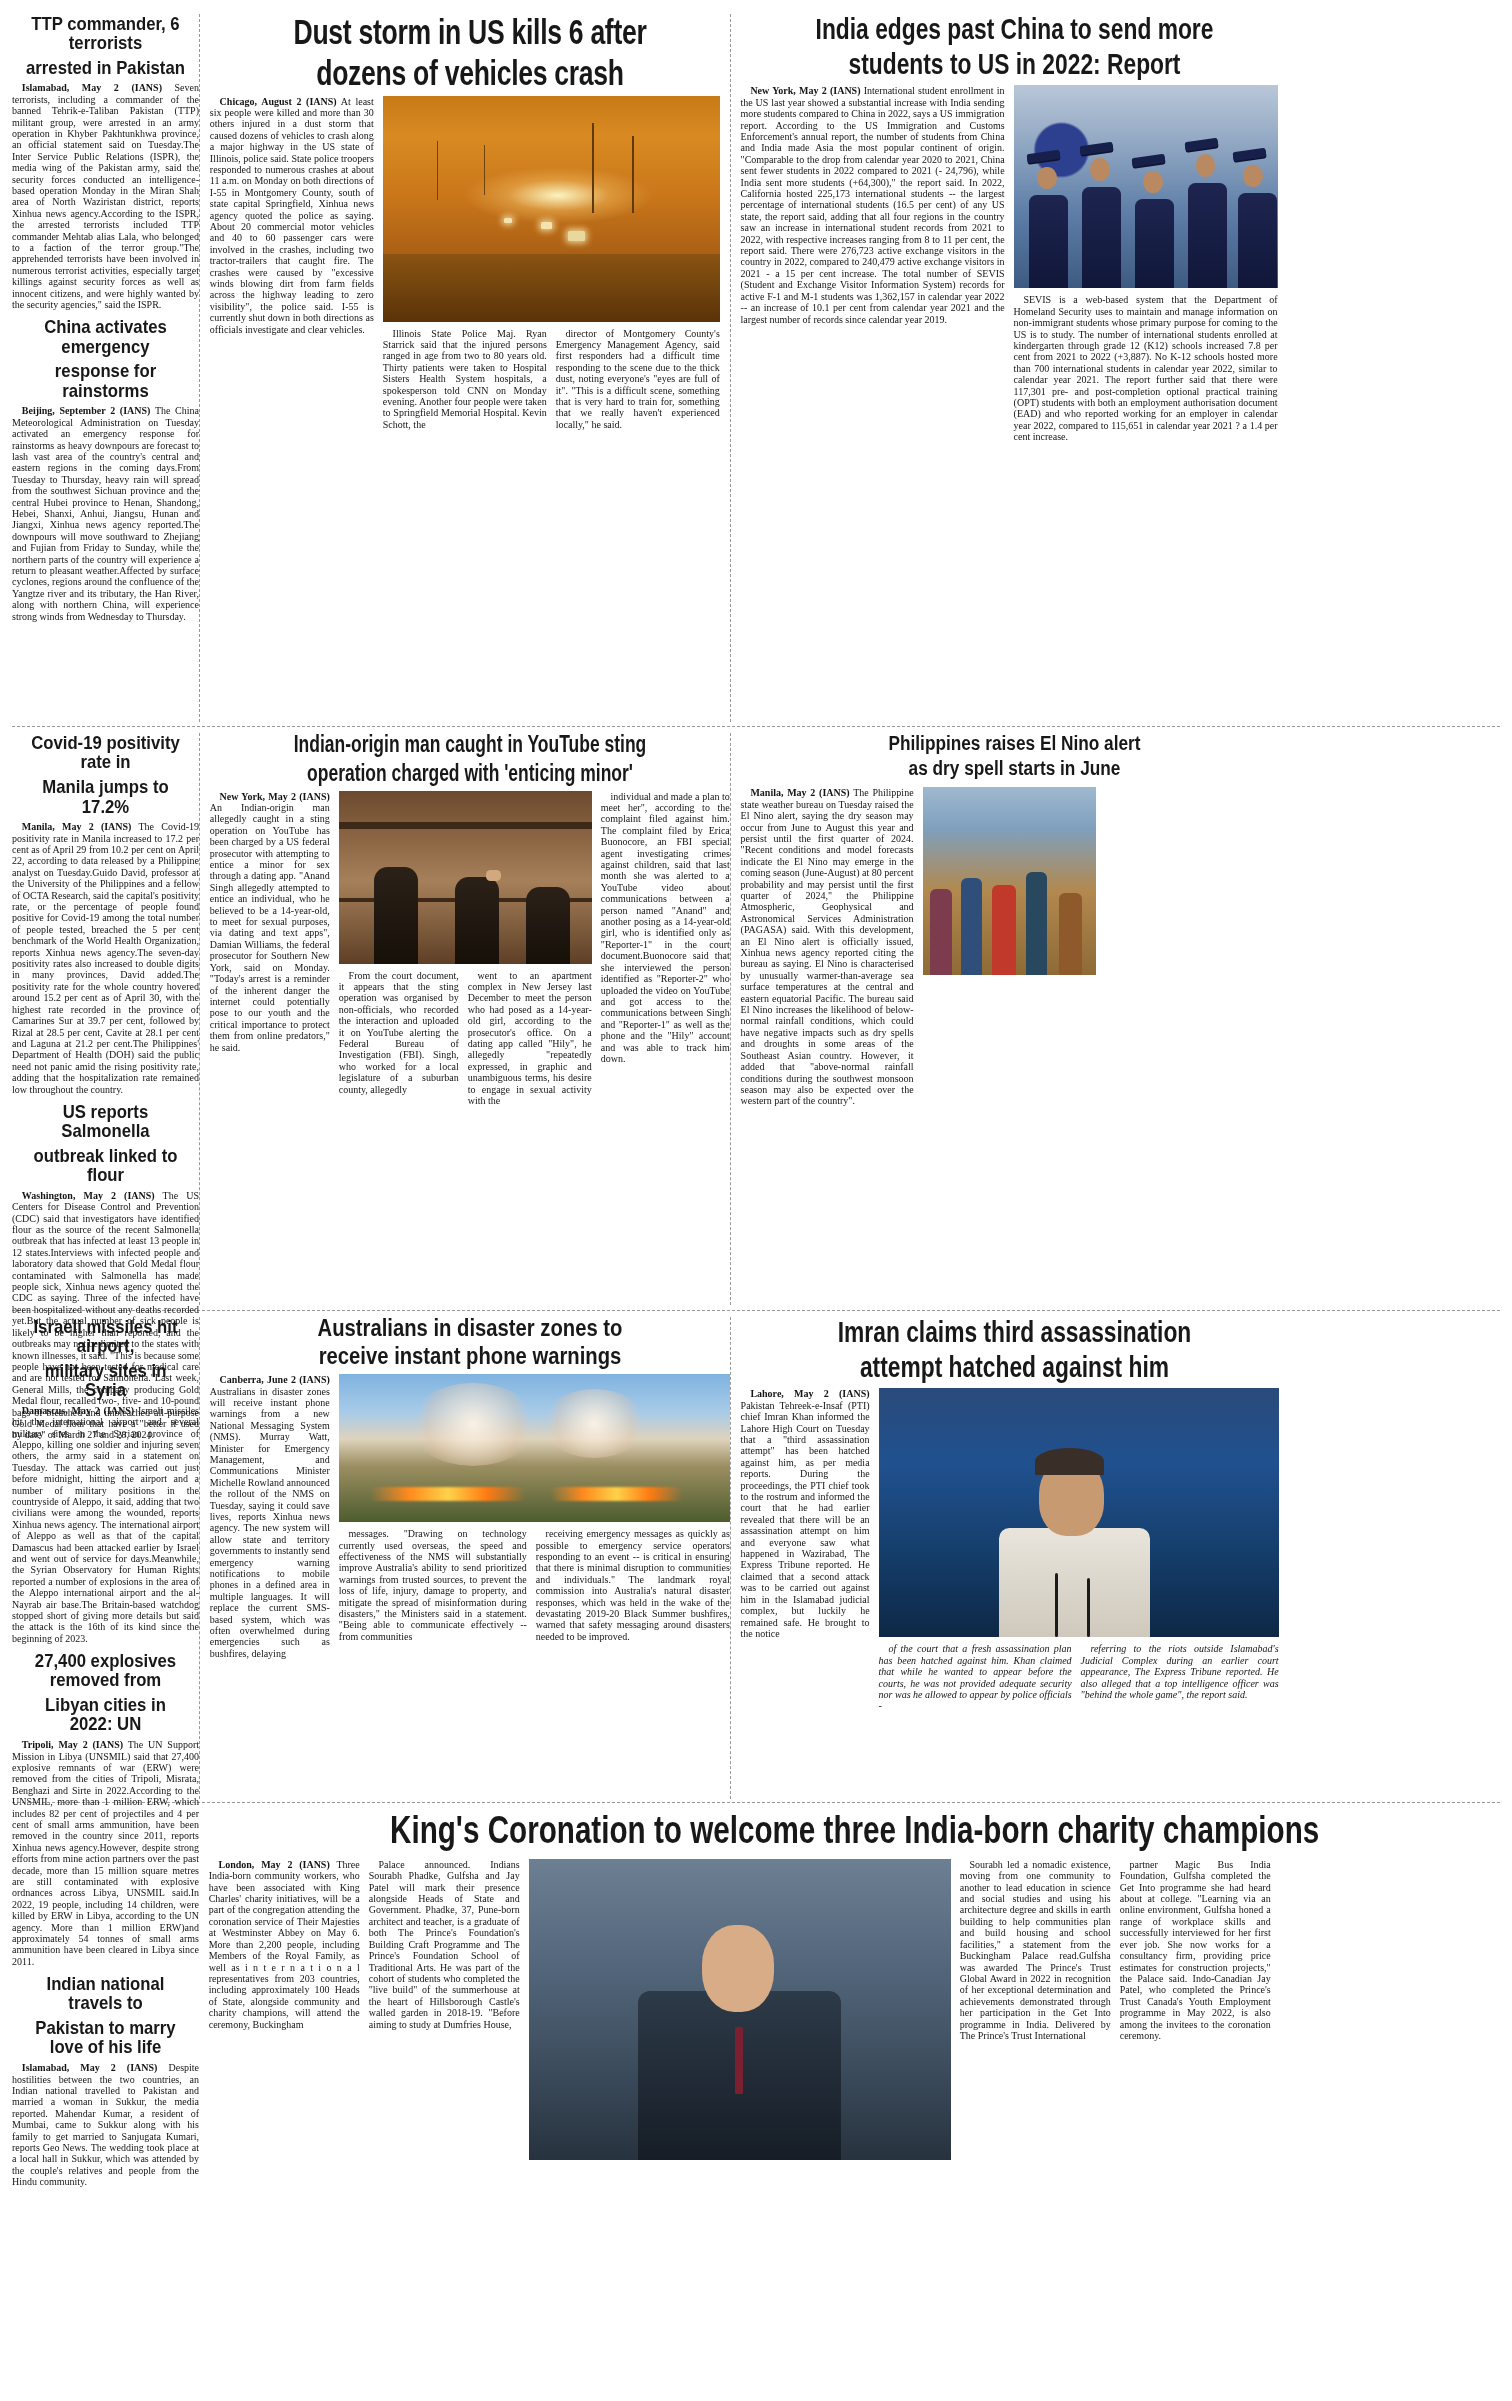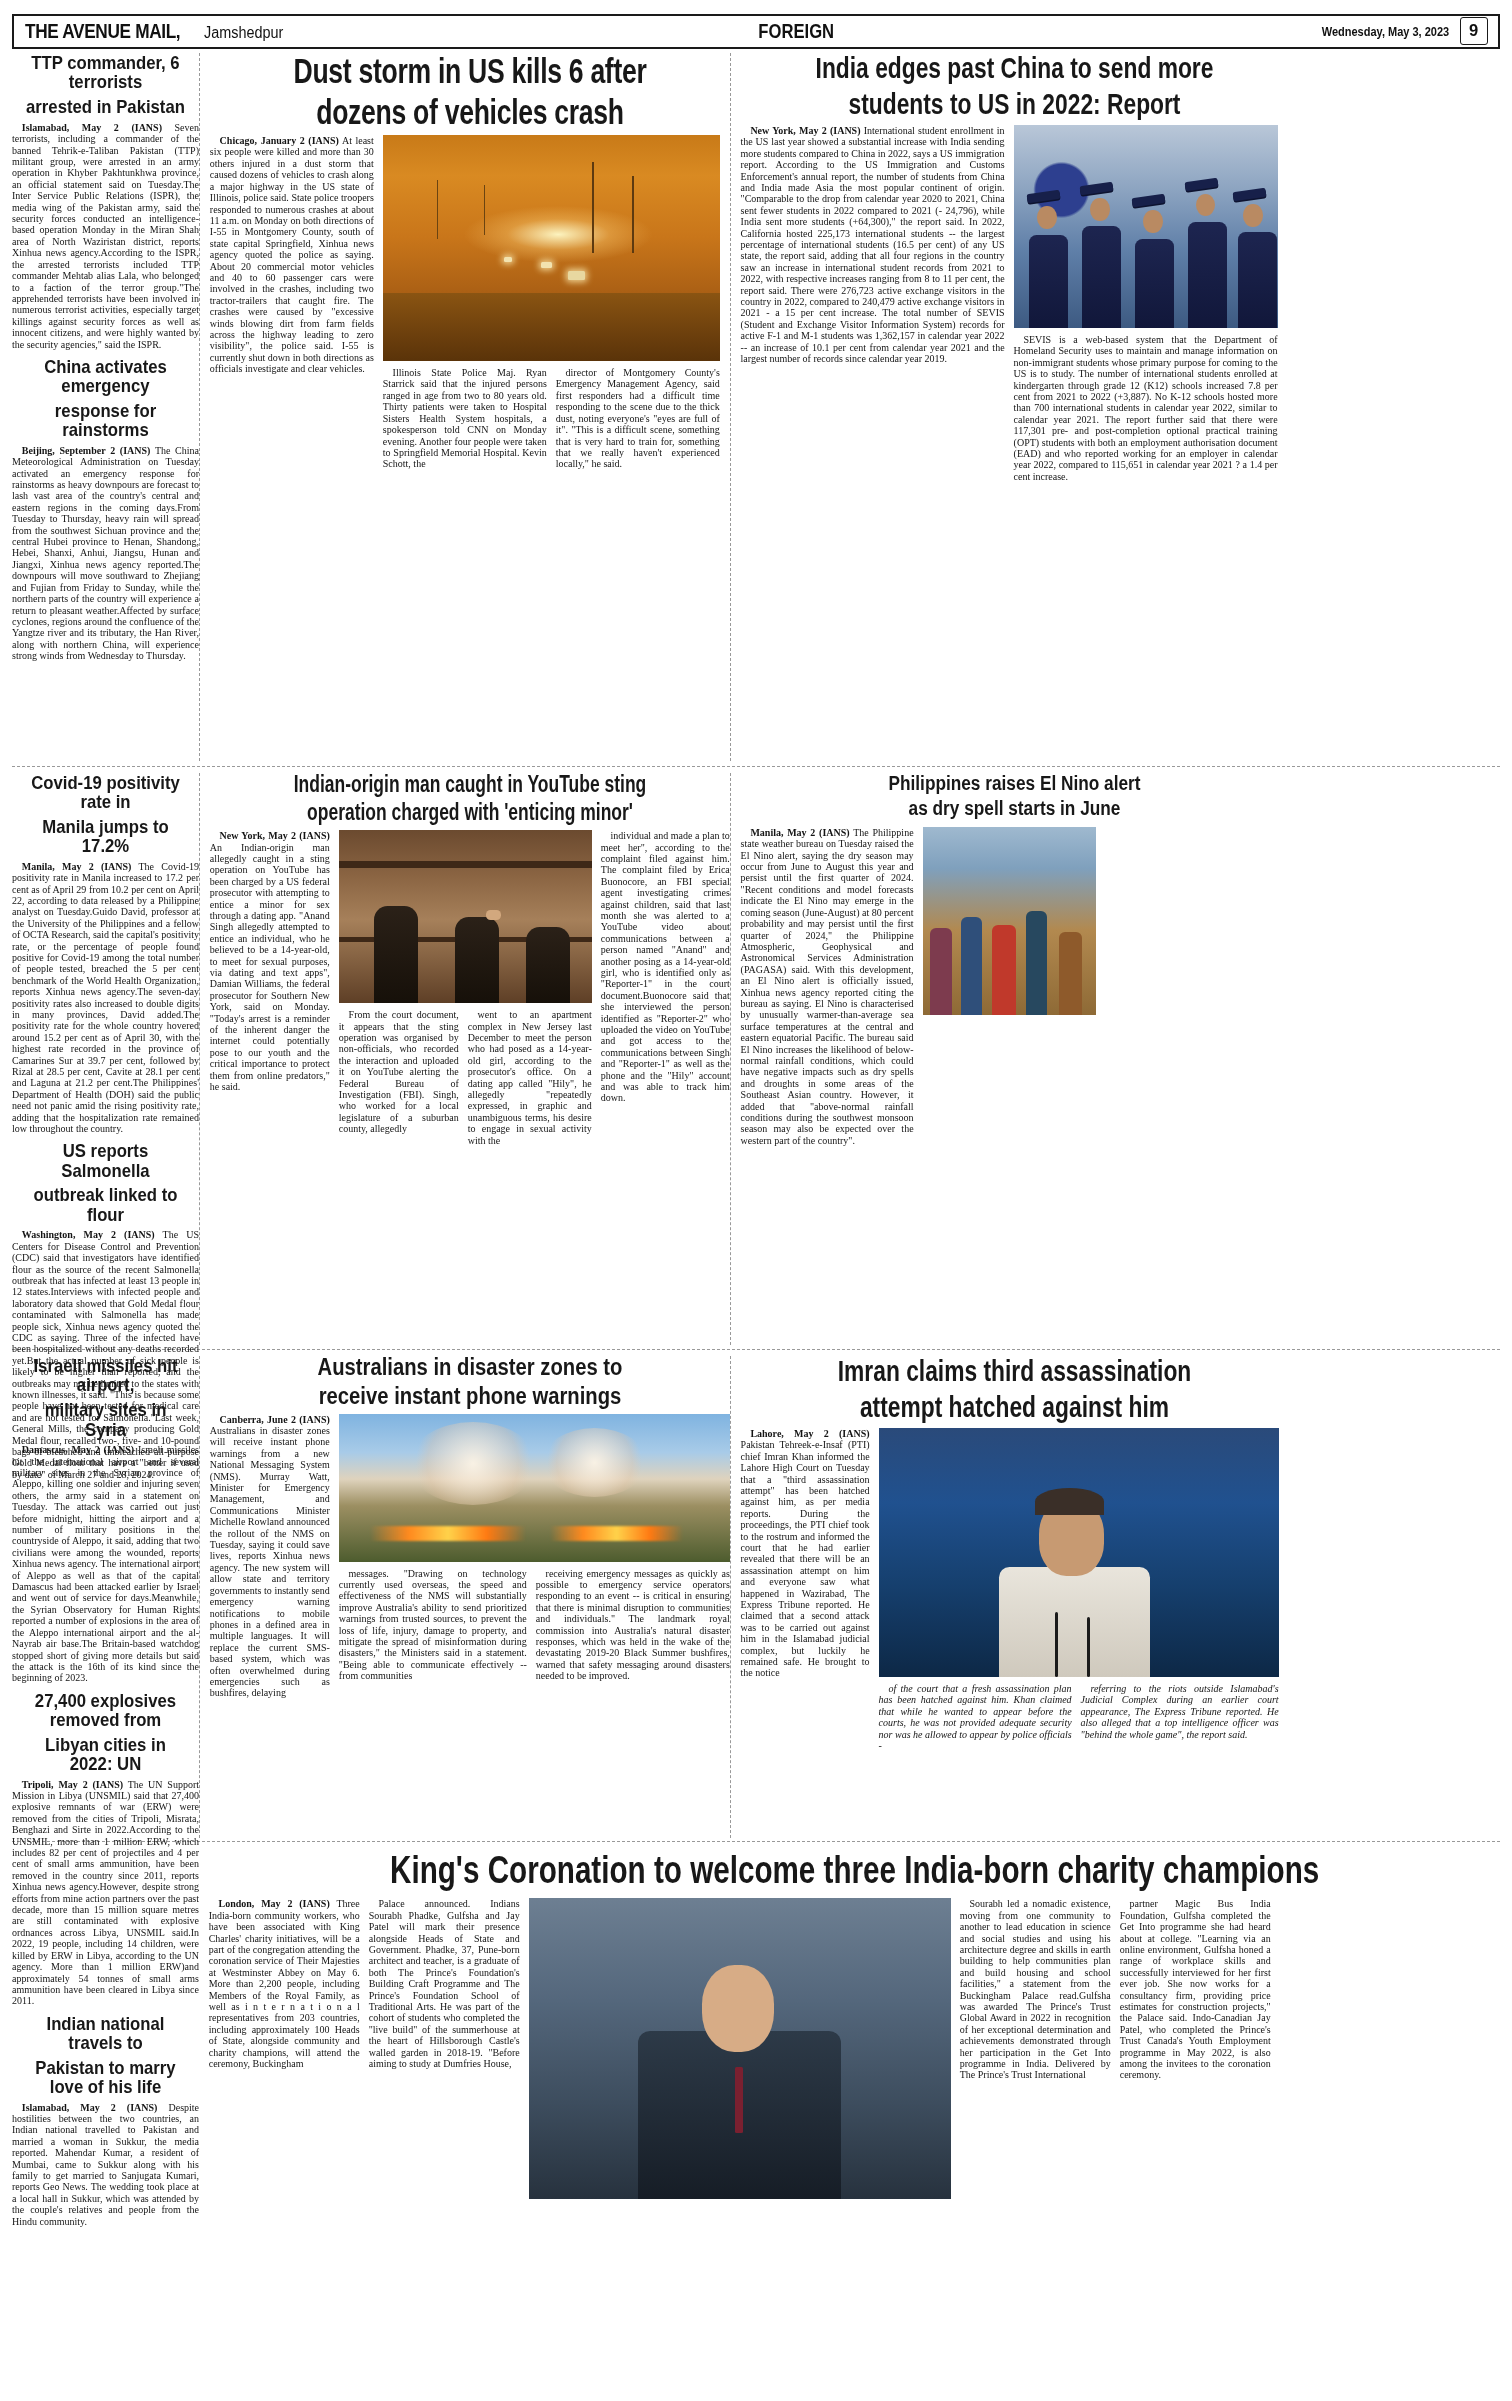--- a/index.html
+++ b/index.html
@@ -163,33 +163,20 @@
   .ph-king .tie{position:absolute;width:7.5px;background:#7a2030;border-radius:1.5px;}
 
   .gutter{width:9.8px;}
   .sect-sep{height:6.8px;}
 </style>
 </head>
 <body>
 
 <div class="page">
 
-  <div class="masthead">
-    <div class="mh-left">
-      <span class="mh-title">THE AVENUE MAIL,</span>
-      <span class="mh-city">Jamshedpur</span>
-    </div>
-    <div class="mh-center">
-      <span class="mh-section">FOREIGN</span>
-    </div>
-    <div class="mh-right">
-      <span class="mh-date">Wednesday, May 3, 2023</span>
-      <span class="mh-pageno">9</span>
-    </div>
-  </div>
 
   <div class="grid" style="height:708px;">
 
     <div style="width:187px;">
 
       <div>
         <div class="hl s1 semicond">TTP commander, 6 terrorists</div>
         <div class="hl s1 semicond">arrested in Pakistan</div>
         <div class="body-col">
           <p class="lead"><span class="dl">Islamabad, May 2 (IANS)</span>
@@ -210,21 +197,21 @@
     </div>
 
     <div class="gutter vrule"></div>
 
     <div style="width:520px;">
       <div class="hl s2 cond">Dust storm in US kills 6 after</div>
       <div class="hl s2 cond">dozens of vehicles crash</div>
 
       <div style="display:flex;gap:9px;margin-top:3px;">
         <div style="width:164px;" class="body-col">
-          <p class="lead"><span class="dl">Chicago, January 2 (IANS)</span>
+          <p class="lead"><span class="dl">Chicago, August 2 (IANS)</span>
           <span>At least six people were killed and more than 30 others injured in a dust storm that caused dozens of vehicles to crash along a major highway in the US state of Illinois, police said. State police troopers responded to numerous crashes at about 11 a.m. on Monday on both directions of I-55 in Montgomery County, south of state capital Springfield, Xinhua news agency quoted the police as saying. About 20 commercial motor vehicles and 40 to 60 passenger cars were involved in the crashes, including two tractor-trailers that caught fire. The crashes were caused by "excessive winds blowing dirt from farm fields across the highway leading to zero visibility", the police said. I-55 is currently shut down in both directions as officials investigate and clear vehicles.</span></p>
         </div>
         <div style="width:337px;">
           <div class="photo ph-dust" style="height:226px;width:337px;">
             <div class="lamp" style="left:16%;"></div>
             <div class="lamp" style="left:30%;height:22%;top:22%;"></div>
             <div class="pole" style="left:62%;height:40%;"></div>
             <div class="pole" style="left:74%;height:34%;top:18%;"></div>
             <div class="road"></div>
             <div class="car" style="left:47%;top:56%;"></div>

